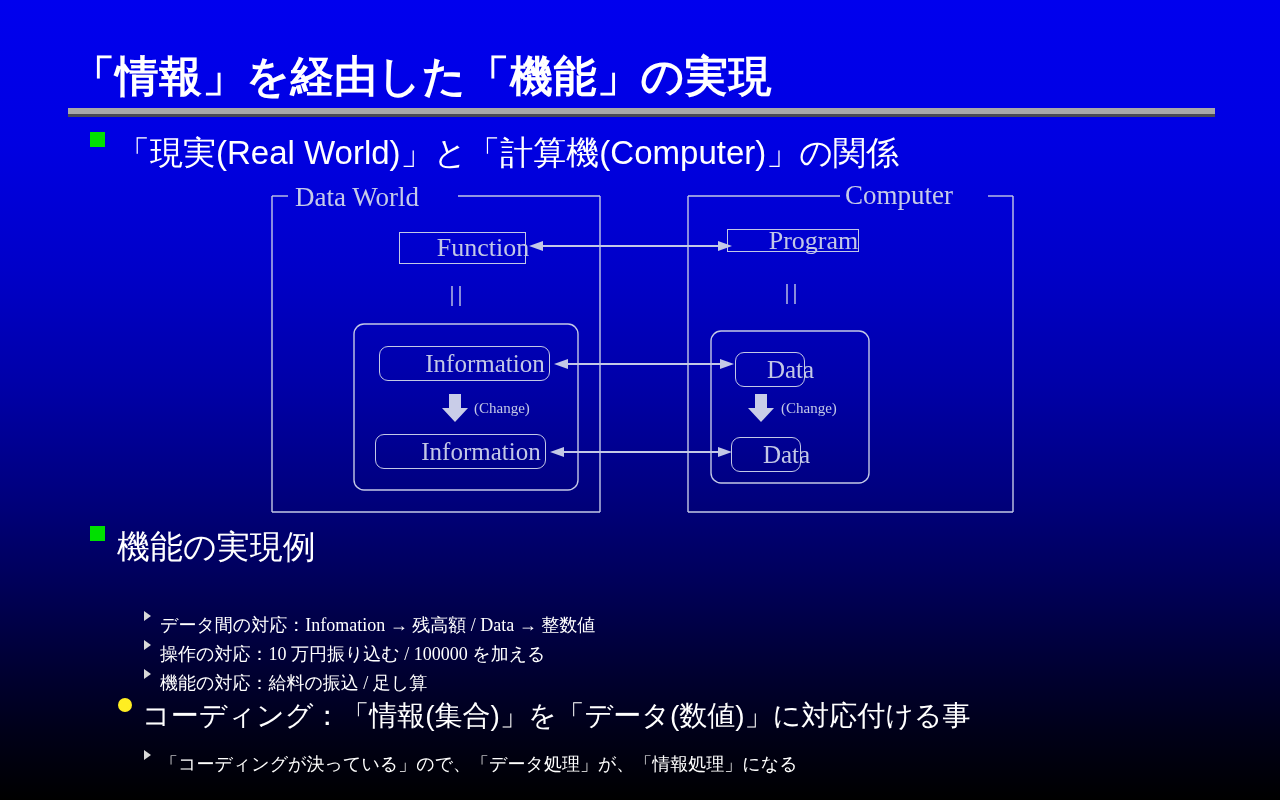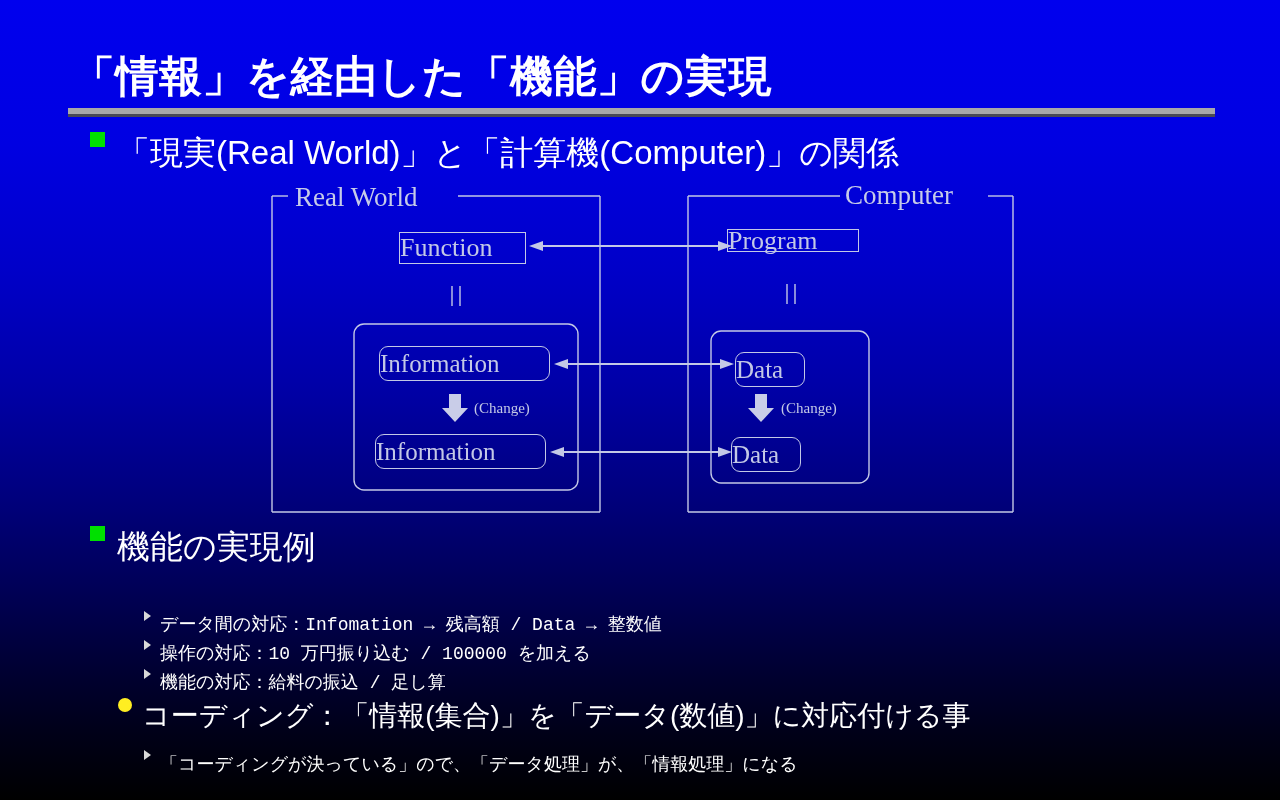--- a/index.html
+++ b/index.html
@@ -91,47 +91,48 @@
   }
   .lvl3 { font-size: 18px; line-height: 22px; color: #ffffff; }
   .lvl3 .marker {
     width: 0; height: 0;
     border-left: 7px solid #d8d8d8;
     border-top: 5px solid transparent;
     border-bottom: 5px solid transparent;
     margin-right: 9px;
     transform: translateY(-3px);
   }
-  .serifish { font-family: Liberation Mono, monospace; }
+  .serifish { font-family: Liberation Serif, serif; }
 
   
   #diagram {
     position: absolute;
     left: 0; top: 0;
     width: 1280px; height: 800px;
     pointer-events: none;
   }
   .grp-label {
     position: absolute;
     font-family: "Liberation Serif", serif;
     font-size: 27px;
     line-height: 27px;
     color: #c6cbe8;
     white-space: nowrap;
   }
   .node {
     position: absolute;
     display: flex;
     align-items: center;
-    justify-content: flex-start;
+    justify-content: center;
     font-family: "Liberation Serif", serif;
     color: #c3c8e6;
     border: 1px solid #c3c8e6;
     box-sizing: border-box;
     white-space: nowrap;
+    padding-left: 41px;
   }
   .node.sq { border-radius: 0; }
   .node.rnd { border-radius: 9px; }
   .change-label {
     position: absolute;
     font-family: "Liberation Serif", serif;
     font-size: 15px;
     line-height: 15px;
     color: #c3c8e6;
     white-space: nowrap;
@@ -193,21 +194,21 @@
       <path d="M 550,452 L 564,447 L 564,457 Z" stroke="none"></path>
       <path d="M 732,452 L 718,447 L 718,457 Z" stroke="none"></path>
     </g>
 
     <g fill="#c9cde8">
       <path d="M 449,394 L 461,394 L 461,408 L 468,408 L 455,422 L 442,408 L 449,408 Z"></path>
       <path d="M 755,394 L 767,394 L 767,408 L 774,408 L 761,422 L 748,408 L 755,408 Z"></path>
     </g>
   </svg>
 
-  <div class="grp-label" style="left:295px; top:184px;">Real World</div>
+  <div class="grp-label" style="left:295px; top:184px;">Data World</div>
   <div class="grp-label" style="left:845px; top:182px;">Computer</div>
 
   <div class="node sq" style="left:399px; top:232px; width:127px; height:32px; font-size:26px;">
     <span>Function</span>
   </div>
   <div class="node sq" style="left:727px; top:229px; width:132px; height:23px; font-size:26px;">
     <span>Program</span>
   </div>
 
   <div class="node rnd" style="left:379px; top:346px; width:171px; height:35px; font-size:25px;">

